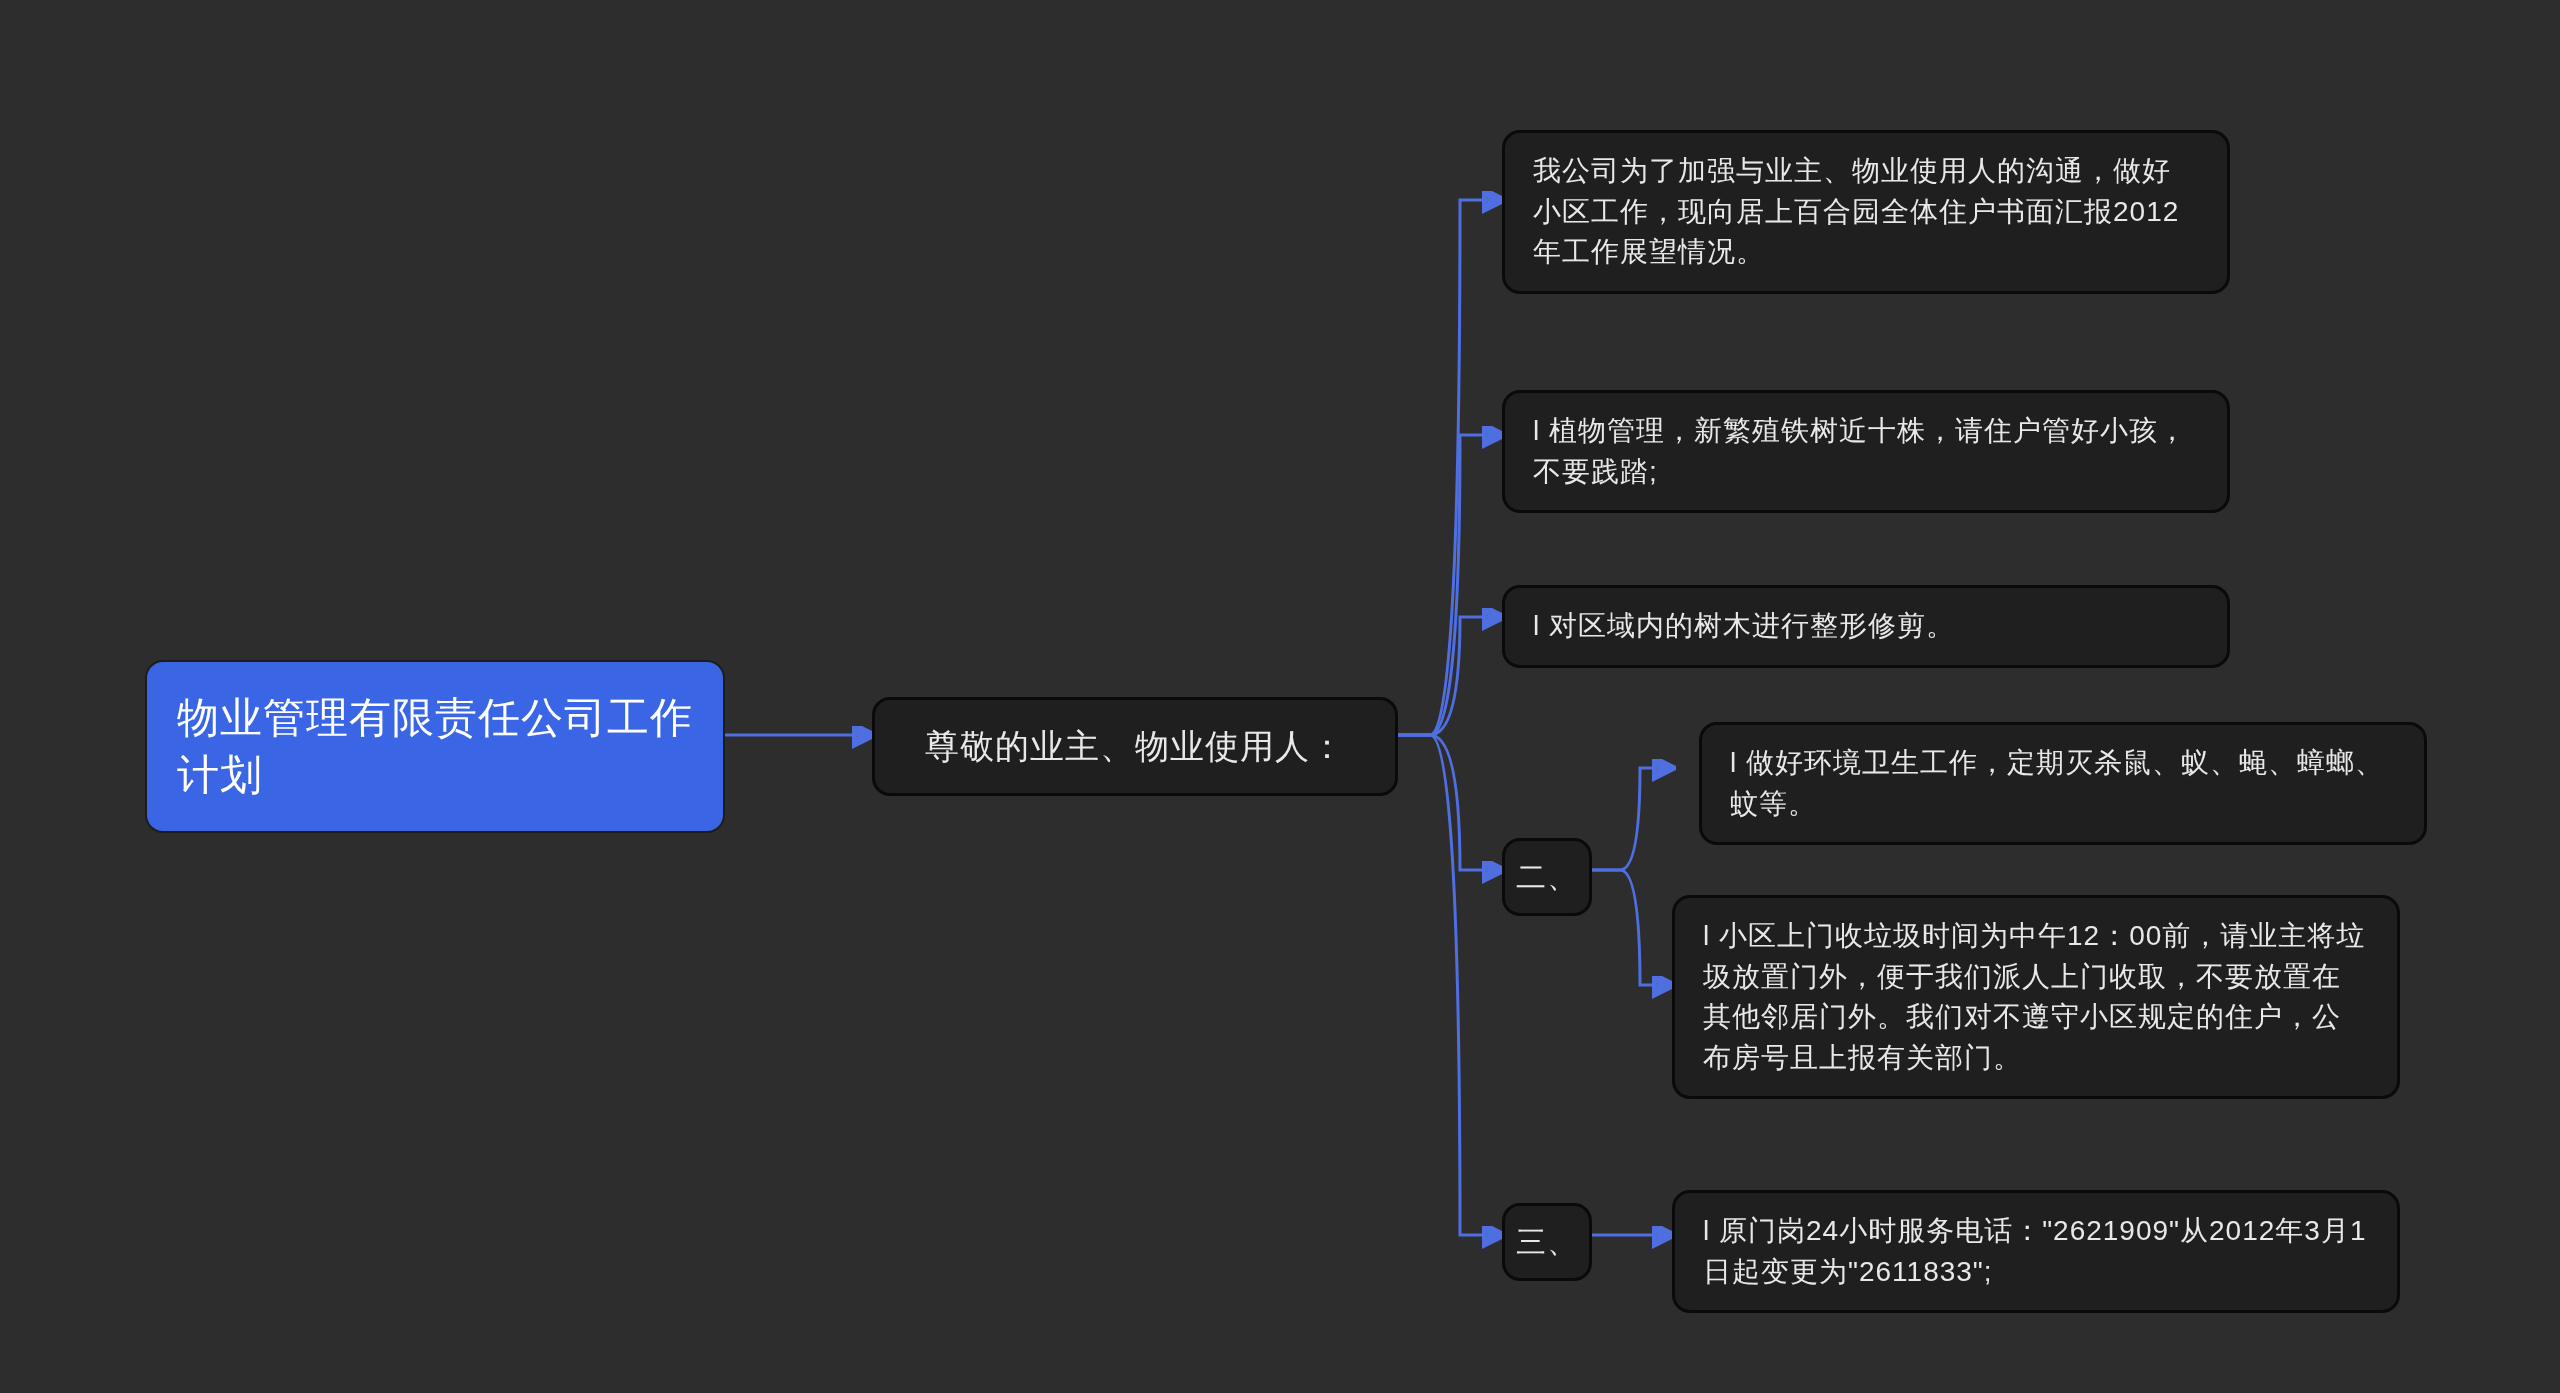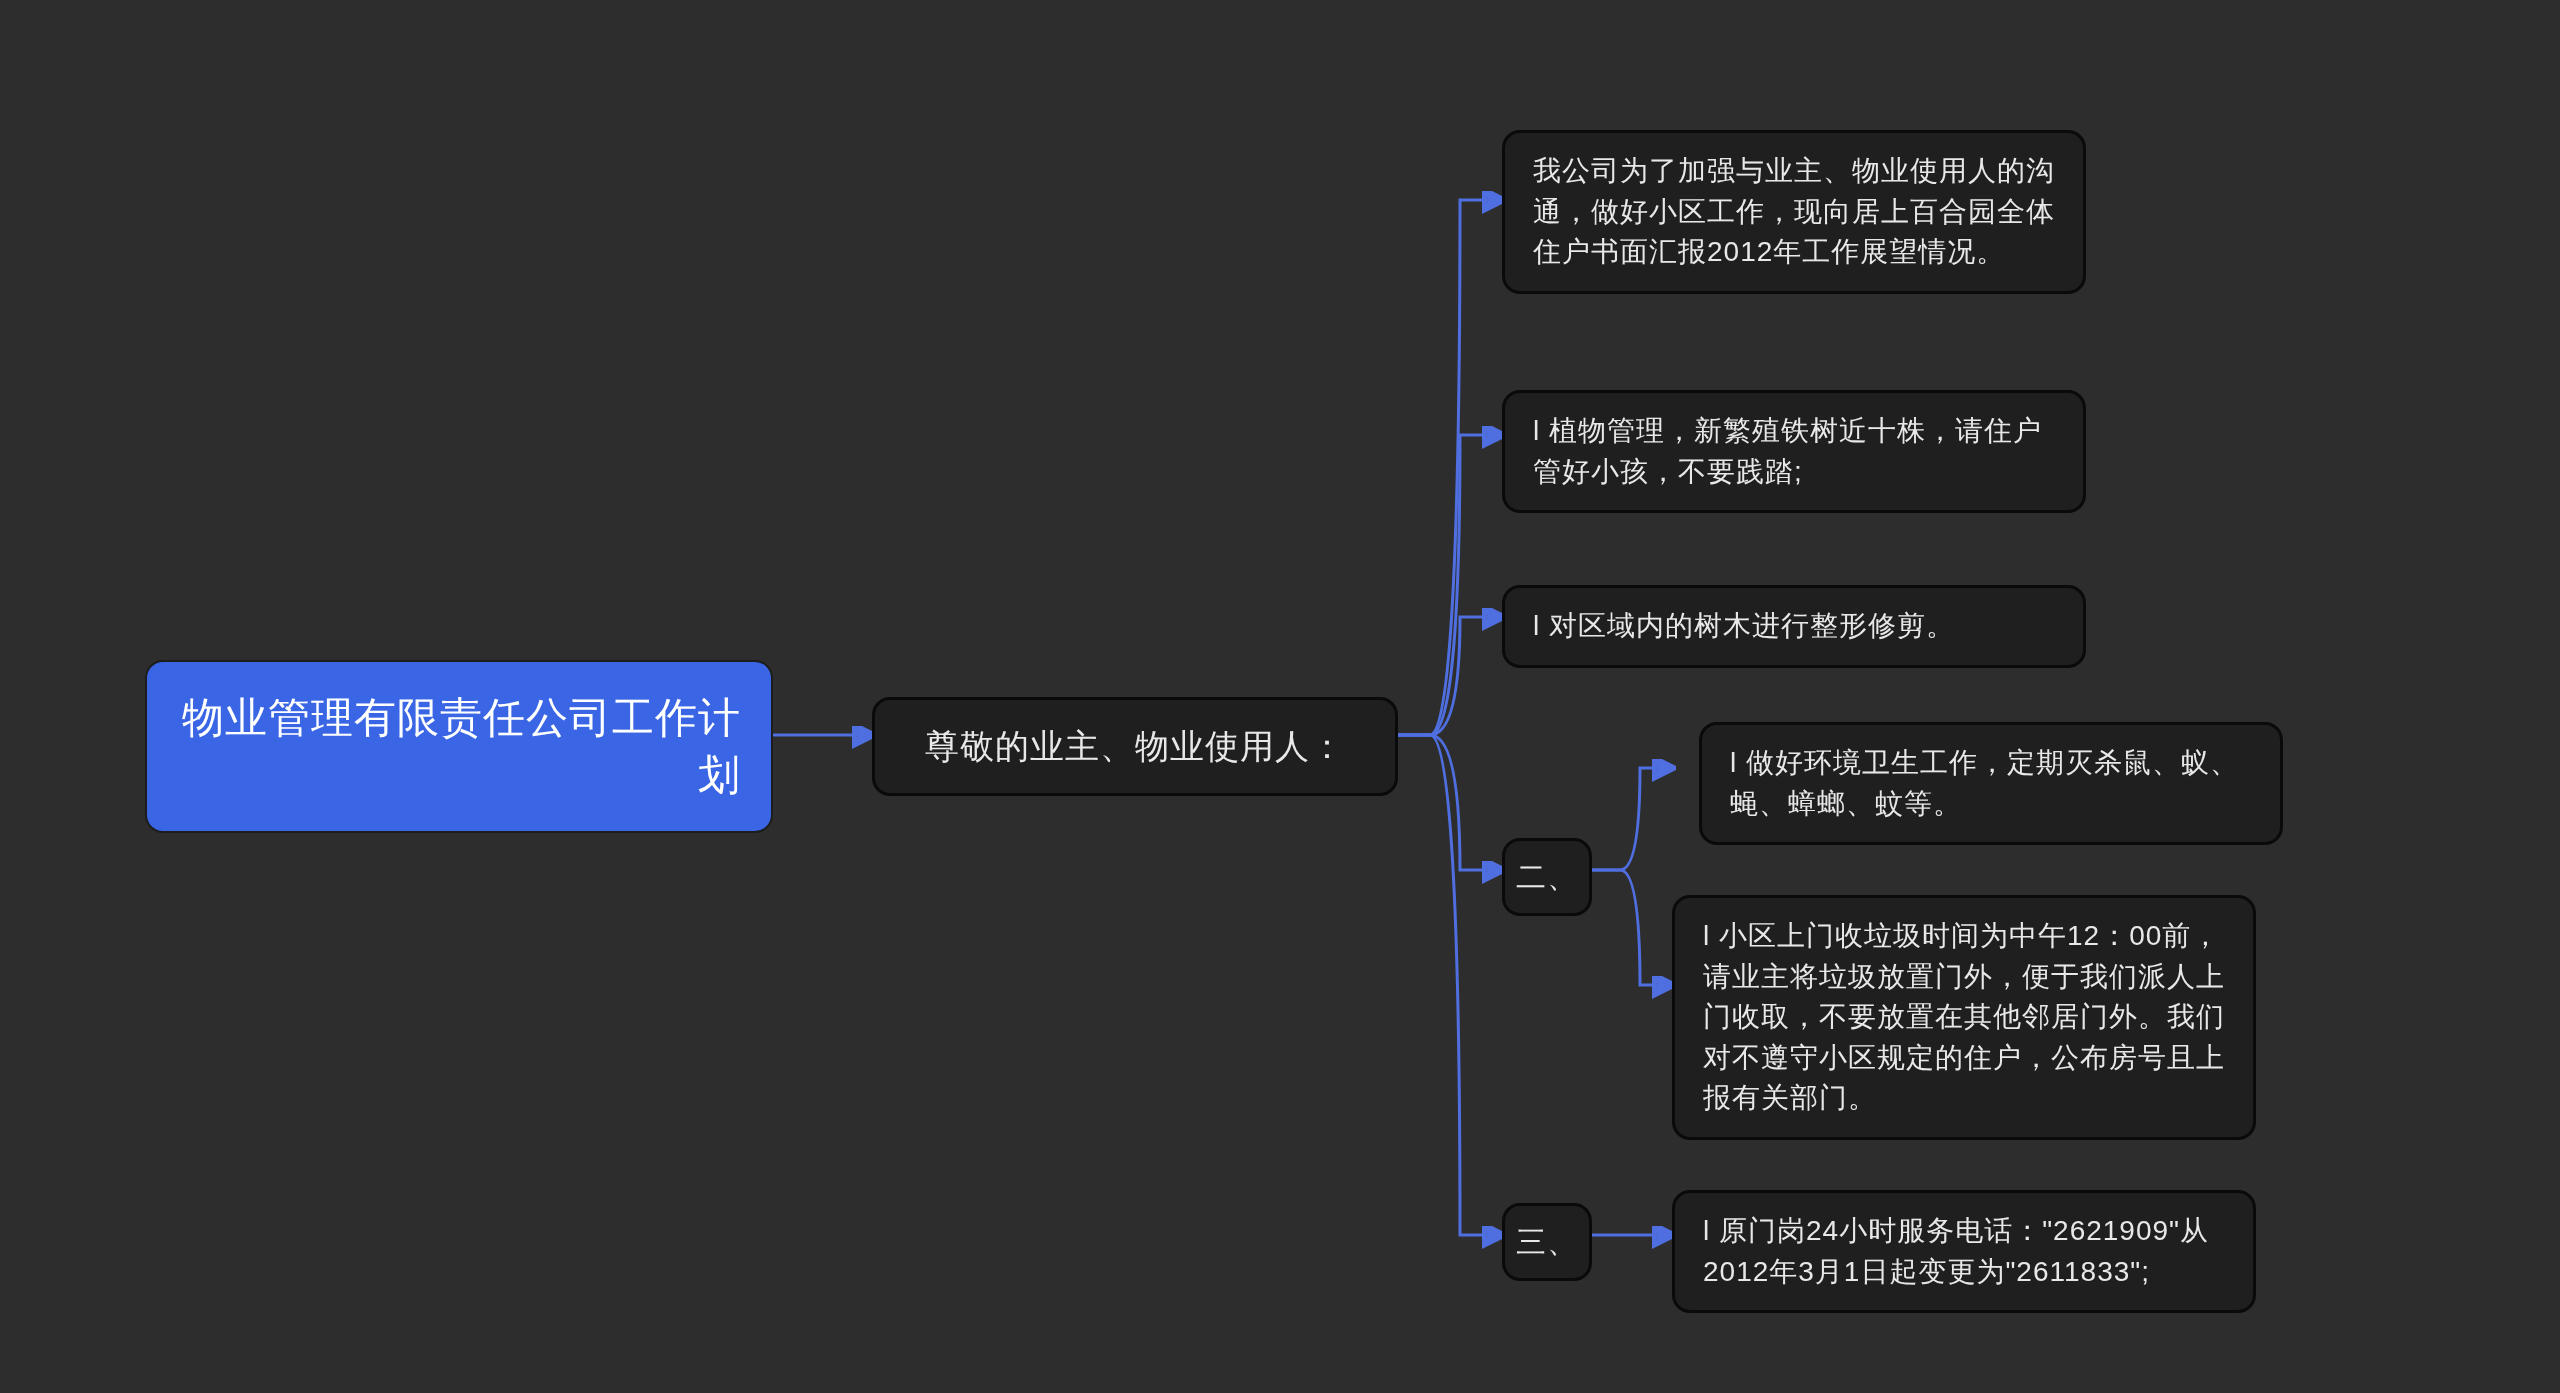--- a/index.html
+++ b/index.html
@@ -24,37 +24,37 @@
     box-sizing: border-box;
     font-size: 30px;
     line-height: 1.45;
     letter-spacing: 1px;
   }
   .root {
     background: #3a66e5;
     border: 2px solid #1d1d1d;
     color: #ffffff;
     font-size: 42px;
-    text-align: right;
-    width: 628px;
+    text-align: left;
+    width: 580px;
     padding: 28px 30px;
     line-height: 1.35;
   }
   .sub {
     background: #1f1f1f;
     border: 3px solid #0a0a0a;
     color: #e8e8e8;
   }
   .sub.center {
     text-align: left;
     font-size: 34px;
     padding: 22px 50px;
   }
   .leaf {
-    width: 584px;
+    width: 728px;
     font-size: 28px;
   }
   .small {
     width: 90px;
     text-align: center;
     font-size: 30px;
     padding: 14px 10px;
   }
   svg.connectors {
     position: absolute;

